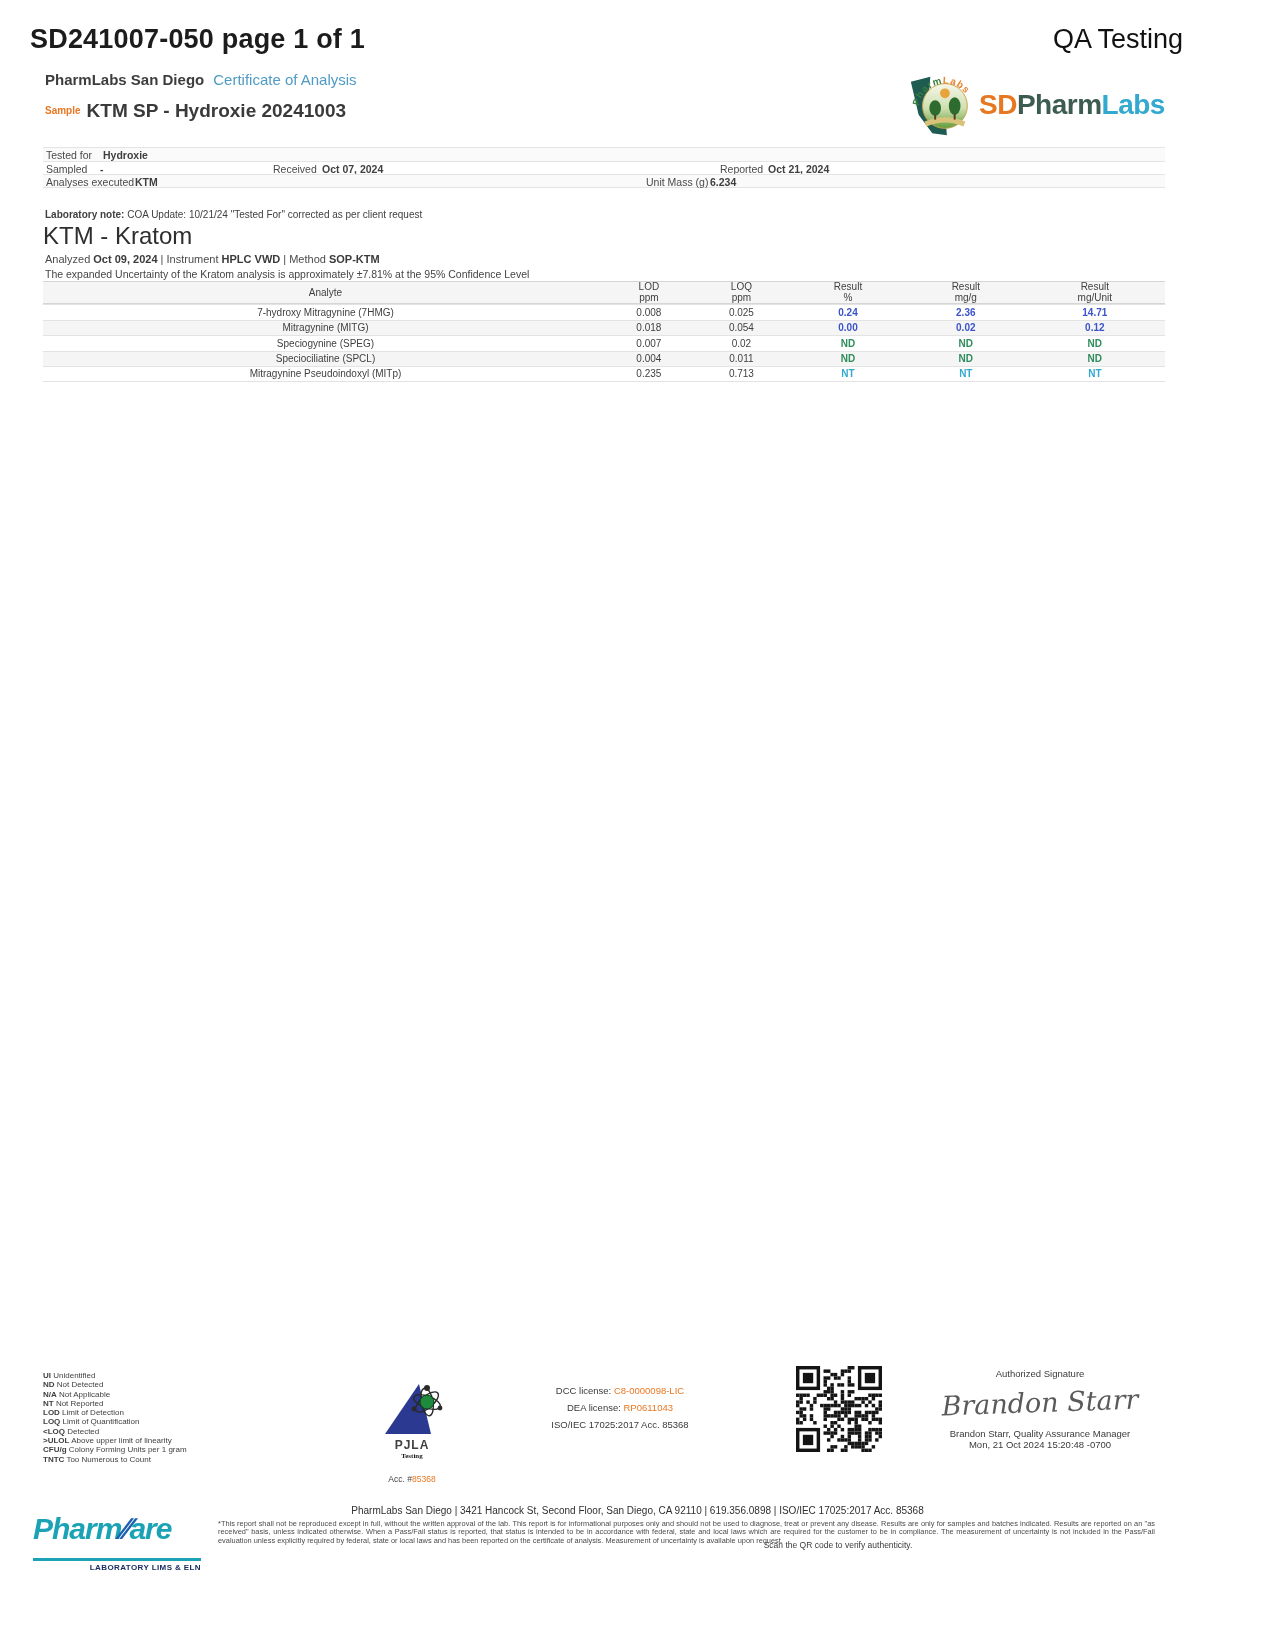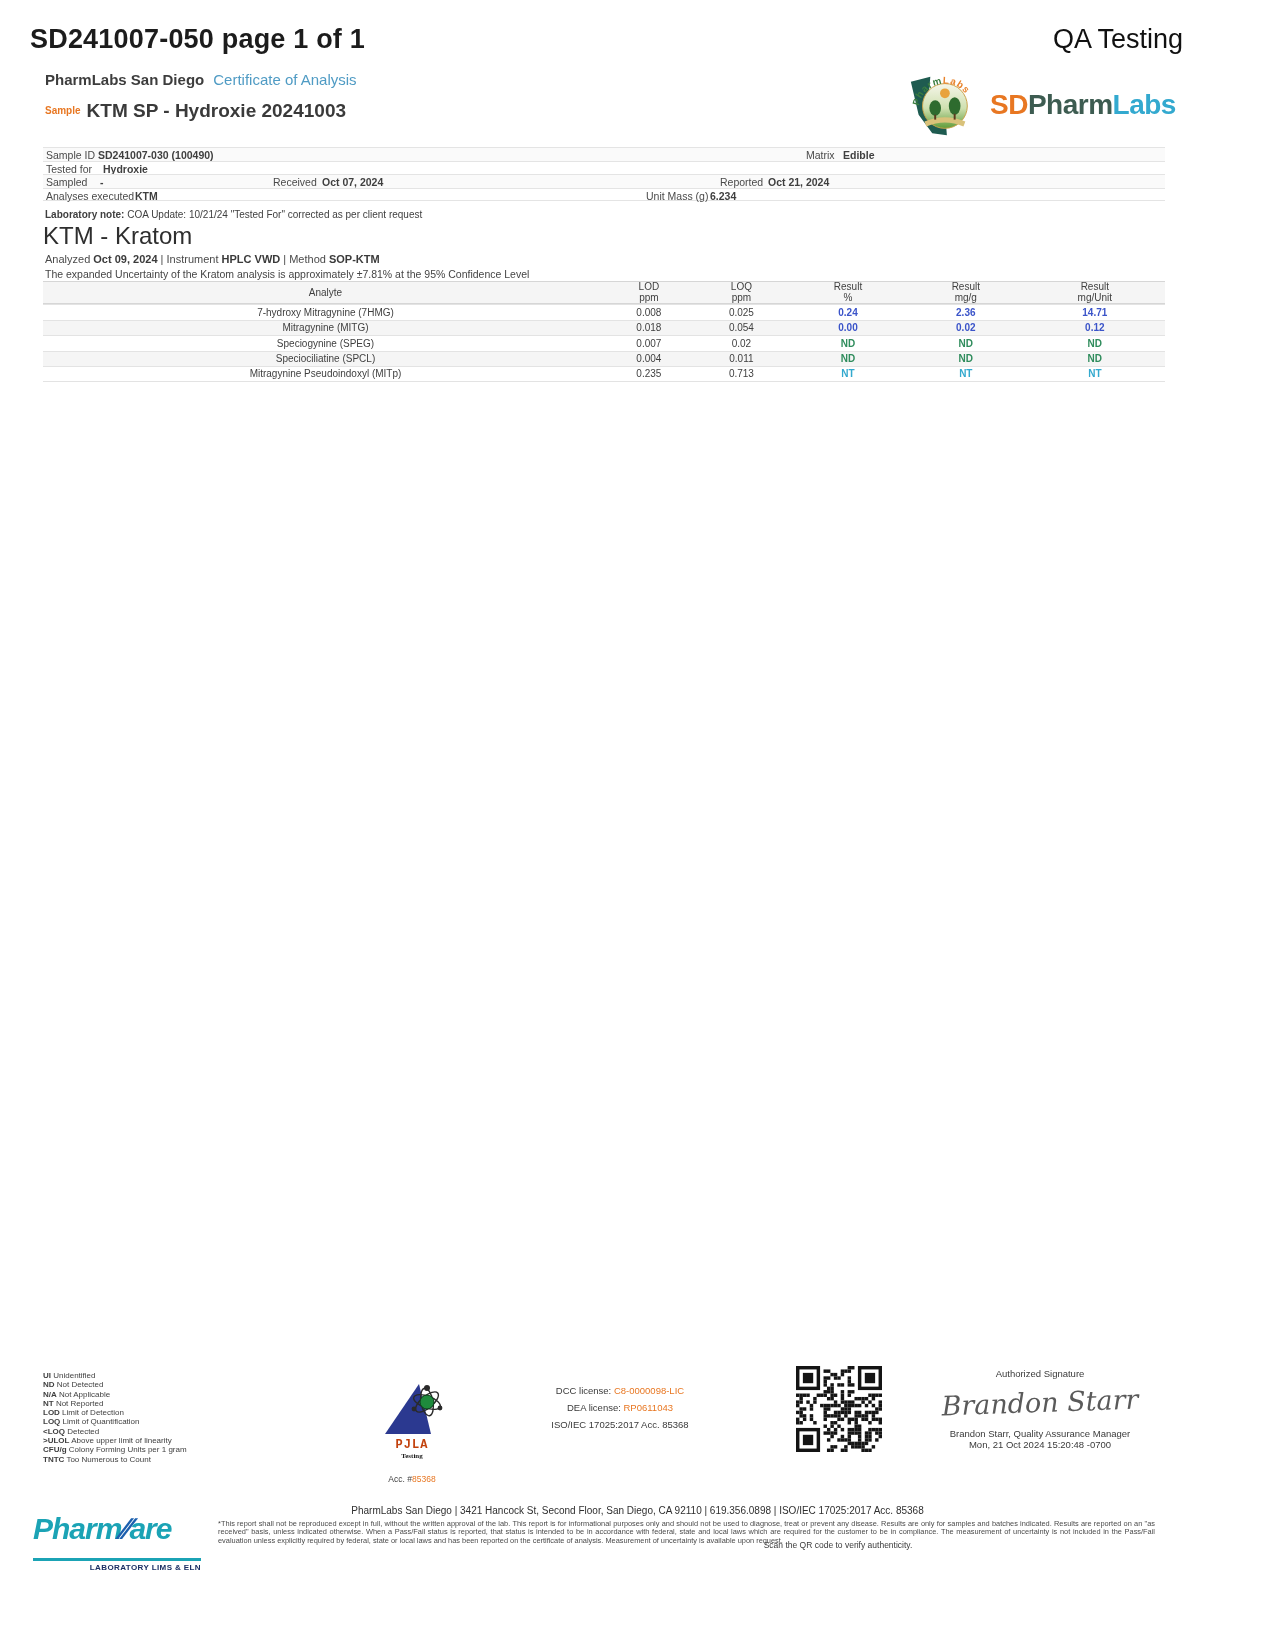--- a/index.html
+++ b/index.html
@@ -13,21 +13,21 @@
   .lab-line  { position:absolute; left:45px; top:71px; font-size:15px; }
   .lab-name  { font-weight:700; color:#3d3d3d; }
   .cert-title{ color:#4f9bc4; margin-left:9px; font-weight:500; }
   .sample-line { position:absolute; left:45px; top:100px; }
   .sample-label { font-size:10px; color:#e87722; font-weight:600; margin-right:6px; vertical-align:3px; }
   .sample-name  { font-size:19px; font-weight:700; color:#3a3a3a; }
 
   
   .brand { position:absolute; left:905px; top:68px; display:flex; align-items:center; }
   .brand svg { display:block; }
-  .wordmark { font-size:28px; font-weight:700; letter-spacing:-0.5px; margin-left:11px; }
+  .wordmark { font-size:28px; font-weight:700; letter-spacing:-0.5px; margin-left:0; }
   .wm-sd { color:#e87722; } .wm-pharm { color:#3d5c51; } .wm-labs { color:#33a9cf; }
 
   
   .info-table { position:absolute; left:43px; top:147px; width:1122px; font-size:10.5px; color:#4a4a4a; }
   .info-row { position:relative; height:13.5px; border-top:1px solid #e4e4e4; }
   .info-row:nth-child(odd) { background:#fafafa; }
   .info-table .info-row:last-child { border-bottom:1px solid #e4e4e4; }
   .info-row span { position:absolute; top:1px; white-space:nowrap; }
   .iv { font-weight:700; color:#3f3f3f; }
 
@@ -53,21 +53,21 @@
   .hdr2 { line-height:10.5px; }
   .val-blue  { color:#3b54c9; font-weight:600; }
   .val-green { color:#2f8c5c; font-weight:600; }
   .val-cyan  { color:#33a9ce; font-weight:600; }
 
   
   .legend { position:absolute; left:43px; top:1371px; font-size:8px; line-height:9.3px; color:#3f3f3f; }
   .legend b { font-weight:700; }
 
   .pjla { position:absolute; left:362px; top:1378px; width:100px; text-align:center; }
-  .pjla-name { font-family:Liberation Mono, monospace; font-weight:700; font-size:12px; color:#c2410c; letter-spacing:1px; margin-top:-2px; }
+  .pjla-name { font-family:Liberation Sans, sans-serif; font-weight:700; font-size:12px; color:#404040; letter-spacing:1px; margin-top:-2px; }
   .pjla-sub  { font-family:"Liberation Serif", serif; font-weight:700; font-size:7px; color:#1a1a1a; }
   .pjla-acc  { font-size:8.5px; color:#3f3f3f; margin-top:14px; }
   .pjla-acc i { font-style:normal; color:#e87722; }
 
   .creds { position:absolute; left:520px; top:1385px; width:200px; text-align:center; font-size:9.5px; color:#3a3a3a; }
   .creds div { margin-bottom:6px; }
   .cred-orange { color:#e87722; }
 
   .qr-wrap { position:absolute; left:796px; top:1366px; width:86px; }
   .qr-caption { position:absolute; left:738px; top:1540px; width:200px; text-align:center; font-size:8.5px; color:#3a3a3a; }
@@ -122,26 +122,20 @@
       <text font-size="10" font-weight="bold" font-family="Liberation Sans, sans-serif" letter-spacing="1">
         <textPath href="#arcP" startOffset="4">
           <tspan fill="#3a7d3f">Pharm</tspan><tspan fill="#e8832c">Labs</tspan>
         </textPath>
       </text>
     </svg>
     <div class="wordmark"><span class="wm-sd">SD</span><span class="wm-pharm">Pharm</span><span class="wm-labs">Labs</span></div>
   </div>
 
   <div class="info-table">
-    <div class="info-row">
-      <span style="left:3px">Sample ID</span>
-      <span style="left:55px" class="iv">SD241007-030 (100490)</span>
-      <span style="left:763px">Matrix</span>
-      <span style="left:800px" class="iv">Edible</span>
-    </div>
     <div class="info-row">
       <span style="left:3px">Tested for</span>
       <span style="left:60px" class="iv">Hydroxie</span>
     </div>
     <div class="info-row">
       <span style="left:3px">Sampled</span>
       <span style="left:57px" class="iv">-</span>
       <span style="left:230px">Received</span>
       <span style="left:279px" class="iv">Oct 07, 2024</span>
       <span style="left:677px">Reported</span>

